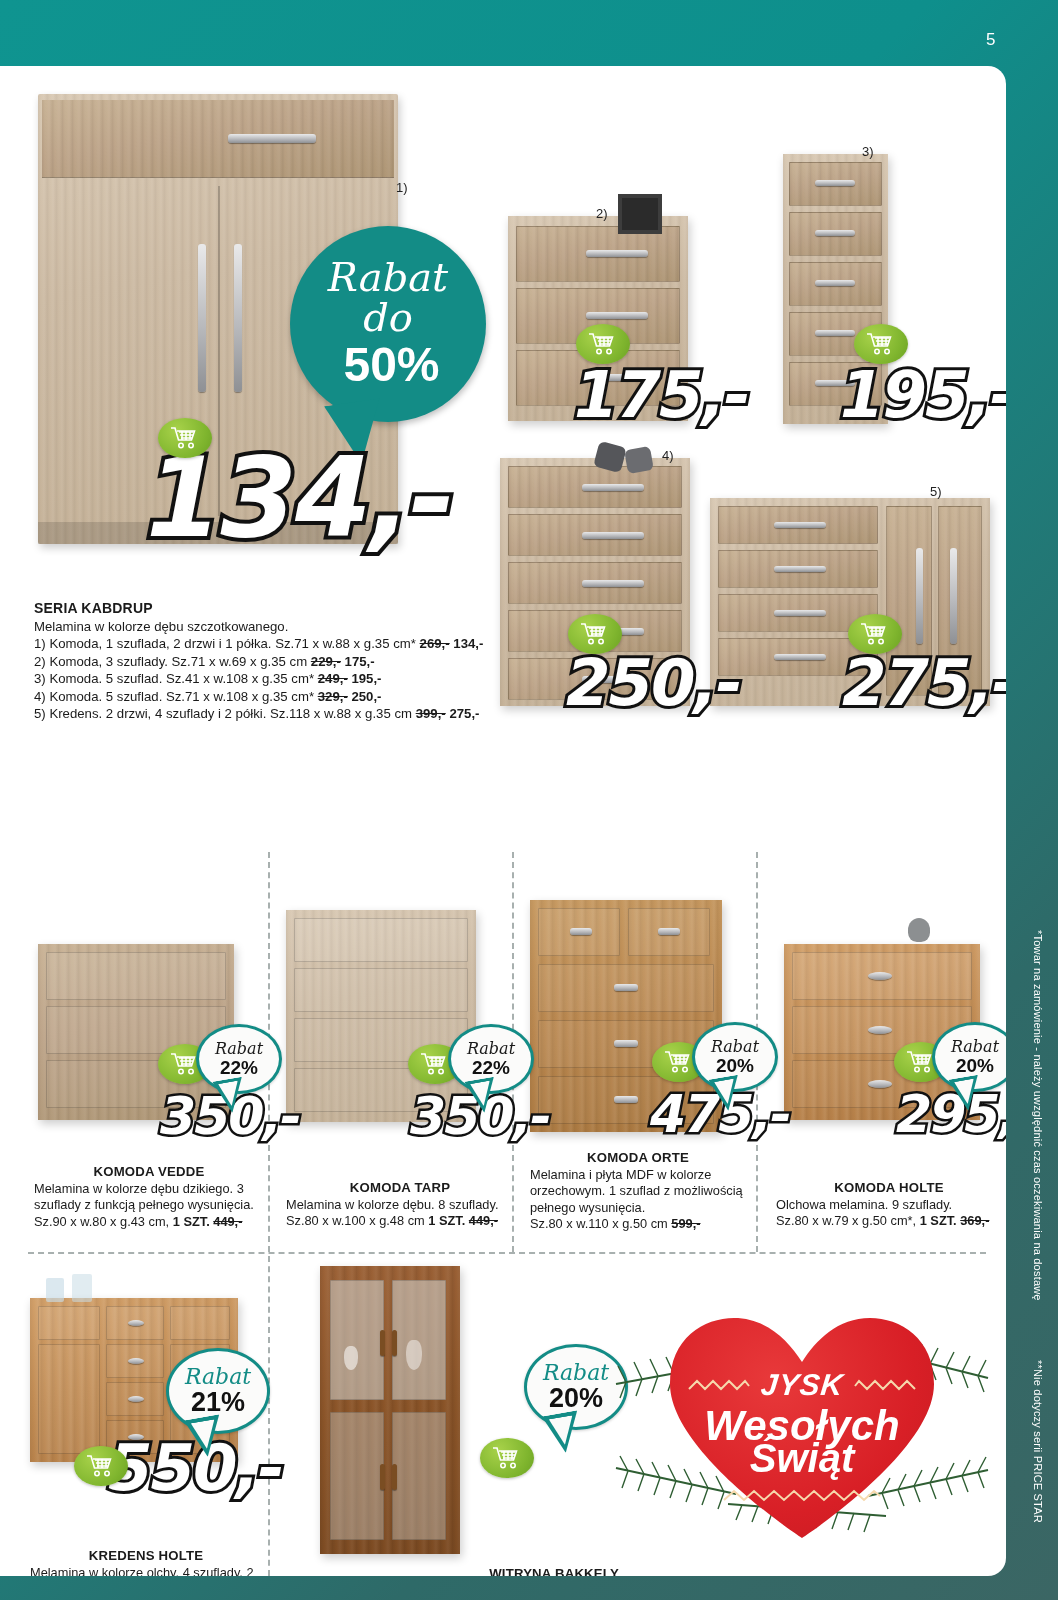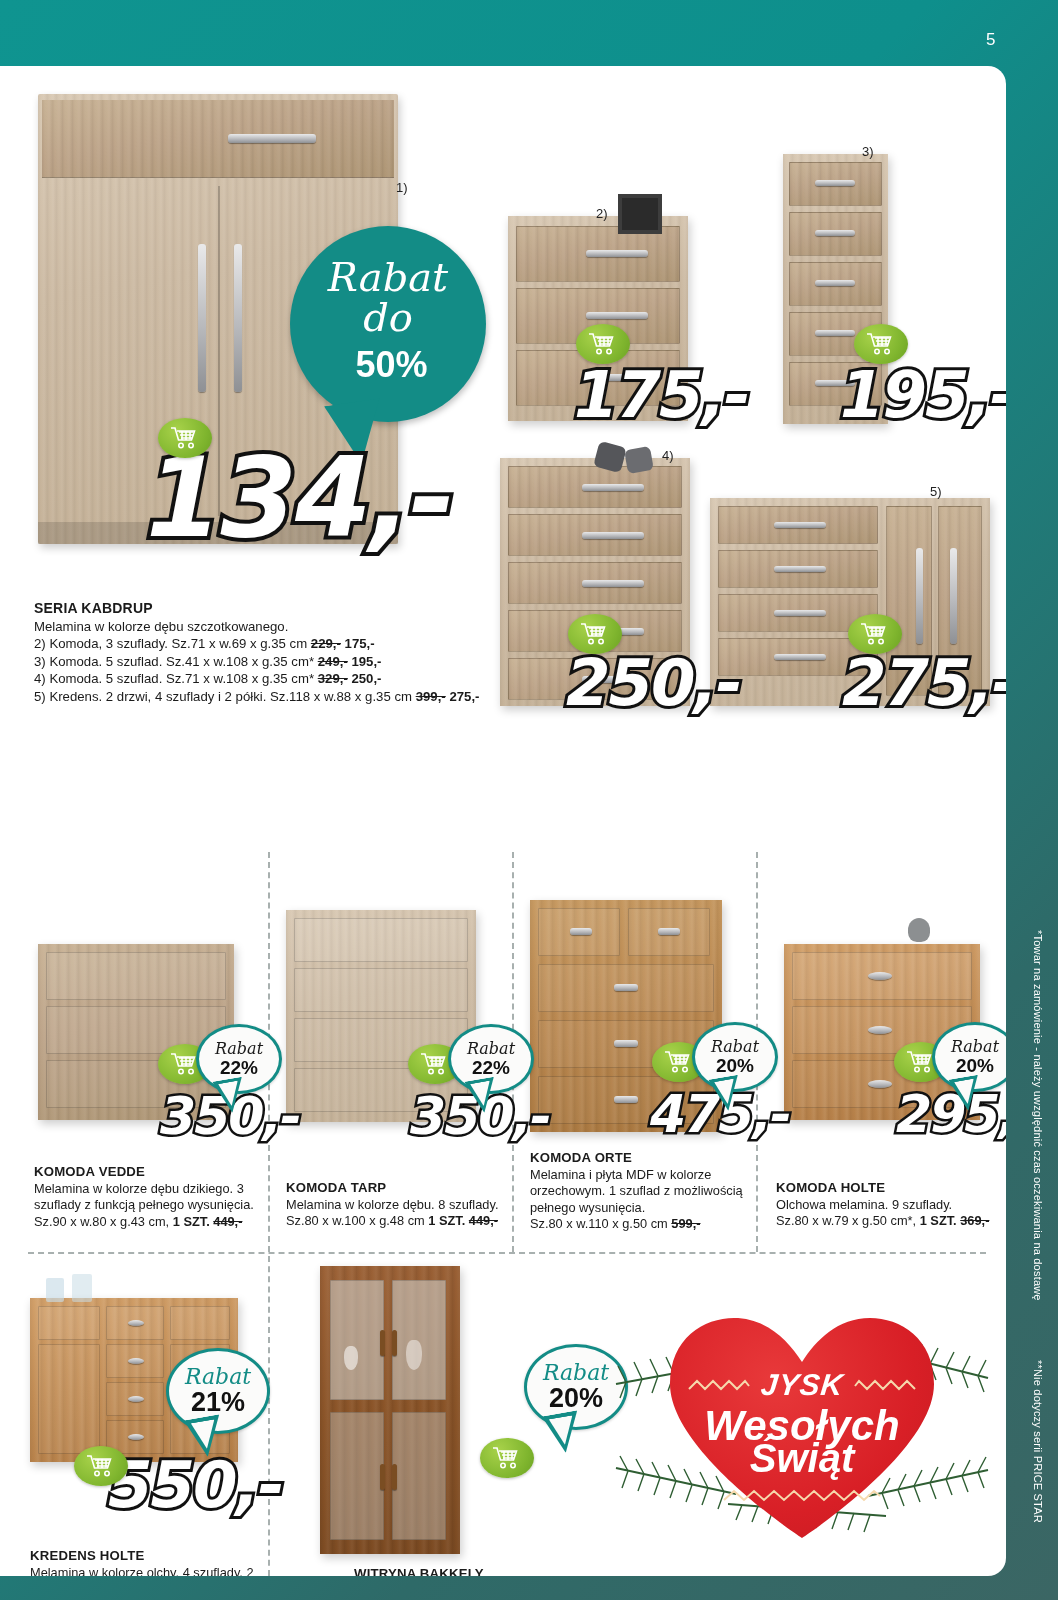--- a/index.html
+++ b/index.html
@@ -95,21 +95,21 @@
     color: #fff; z-index: 6;
     box-shadow: 1px 3px 6px rgba(0,0,0,.25);
   }
   .bubble-big .tail {
     position: absolute; left: 38px; bottom: -42px; width: 56px; height: 62px;
     background: #138c86; clip-path: polygon(0% 0%, 100% 0%, 52% 100%);
     transform: rotate(-8deg);
   }
   .bubble-big .r1 { font-family: "DejaVu Serif", serif; font-style: italic; font-size: 40px; line-height: 38px; font-weight: 400; }
   .bubble-big .r2 { font-family: "DejaVu Serif", serif; font-style: italic; font-size: 40px; line-height: 42px; font-weight: 400; }
-  .bubble-big .r3 { font-size: 36px; font-weight: 700; line-height: 50px; margin-top: 2px; margin-left: 7px; }
+  .bubble-big .r3 { font-size: 48px; font-weight: 700; line-height: 50px; margin-top: 2px; margin-left: 7px; }
 
   
   .price-outline {
     font-family: "DejaVu Sans", sans-serif;
     font-weight: 700; font-style: italic;
     color: #ffffff;
     -webkit-text-stroke: 5px #111111;
     paint-order: stroke fill;
     letter-spacing: -2px;
     position: absolute;
@@ -174,21 +174,21 @@
   .vdash {
     position: absolute; top: 0; bottom: 0; width: 0;
     border-left: 2px dashed #9aa3a2; opacity: .85;
   }
   .hdash {
     position: absolute; left: 28px; right: 20px; height: 0;
     border-top: 2px dashed #9aa3a2; opacity: .85;
   }
 
   .prod-text { position: absolute; font-size: 12.8px; line-height: 16.5px; color: #1b1b1b; }
-  .prod-text .name { font-weight: 700; font-size: 13.2px; letter-spacing: .2px; }
+  .prod-text .name { font-weight: 700; font-size: 13.2px; letter-spacing: .2px; text-align: center; }
 
   
   .bubble-sm {
     position: absolute; width: 86px; height: 70px; border-radius: 50%;
     background: #fbfbfa; border: 3px solid #138c86;
     display: flex; flex-direction: column; align-items: center; justify-content: center;
     z-index: 8; box-shadow: 0 1px 3px rgba(0,0,0,.2);
   }
   .bubble-sm .t1 { font-family: "DejaVu Serif", serif; font-style: italic; font-size: 16px; color: #1a1a1a; line-height: 16px;}
   .bubble-sm .t2 { font-size: 19px; font-weight: 700; color: #111; line-height: 21px; }
@@ -398,20 +398,26 @@
             <circle cx="21" cy="19.5" r="2.2"></circle>
         <path d="M9 6 h14 M10 9 h13 M11 12 h11 M12 5 v9 M16 5 v9 M20 5.5 v8"></path>
           </g>
         </svg>
     </div>
     <div class="price-outline big" style="left:842px; top:580px;">275,-</div>
 
     <div class="desc-top">
       <div class="ttl">SERIA KABDRUP</div>
       <div>Melamina w kolorze dębu szczotkowanego.</div>
+      <div>
+        <span>1)</span>
+        <span>Komoda, 1 szuflada, 2 drzwi i 1 półka. Sz.71 x w.88 x g.35 cm*</span>
+        <span class="strike">269,-</span>
+        <span class="bold">134,-</span>
+      </div>
       <div>
         <span>2)</span>
         <span>Komoda, 3 szuflady. Sz.71 x w.69 x g.35 cm</span>
         <span class="strike">229,-</span>
         <span class="bold">175,-</span>
       </div>
       <div>
         <span>3)</span>
         <span>Komoda. 5 szuflad. Sz.41 x w.108 x g.35 cm*</span>
         <span class="strike">249,-</span>
@@ -621,21 +627,21 @@
           <path d="M9 6 h14 M10 9 h13 M11 12 h11 M12 5 v9 M16 5 v9 M20 5.5 v8"></path>
             </g>
           </svg>
       </div>
       <div class="bubble-md" style="left:166px; top:92px;">
         <div class="tail3"></div>
           <div class="tail3i"></div>
         <div class="t1">Rabat</div>
         <div class="t2">21%</div>
       </div>
-      <div class="price-outline big" style="left:108px; top:192px;">550,-</div>
+      <div class="price-outline big" style="left:108px; top:175px;">550,-</div>
       <div class="prod-text" style="left:30px; top:292px; width:232px;">
         <div class="name">KREDENS HOLTE</div>
         <div>Melamina w kolorze olchy. 4 szuflady, 2 półki. Sz.138 x w.102 x g.40 cm,</div>
 
       </div>
     </div>
 
     <div class="cell" style="left:268px; width:420px;">
       <div class="shadowbox" style="position:absolute; left:52px; top:10px; width:140px; height:288px;">
         <div class="wood-brown" style="position:absolute; inset:0;"></div>

